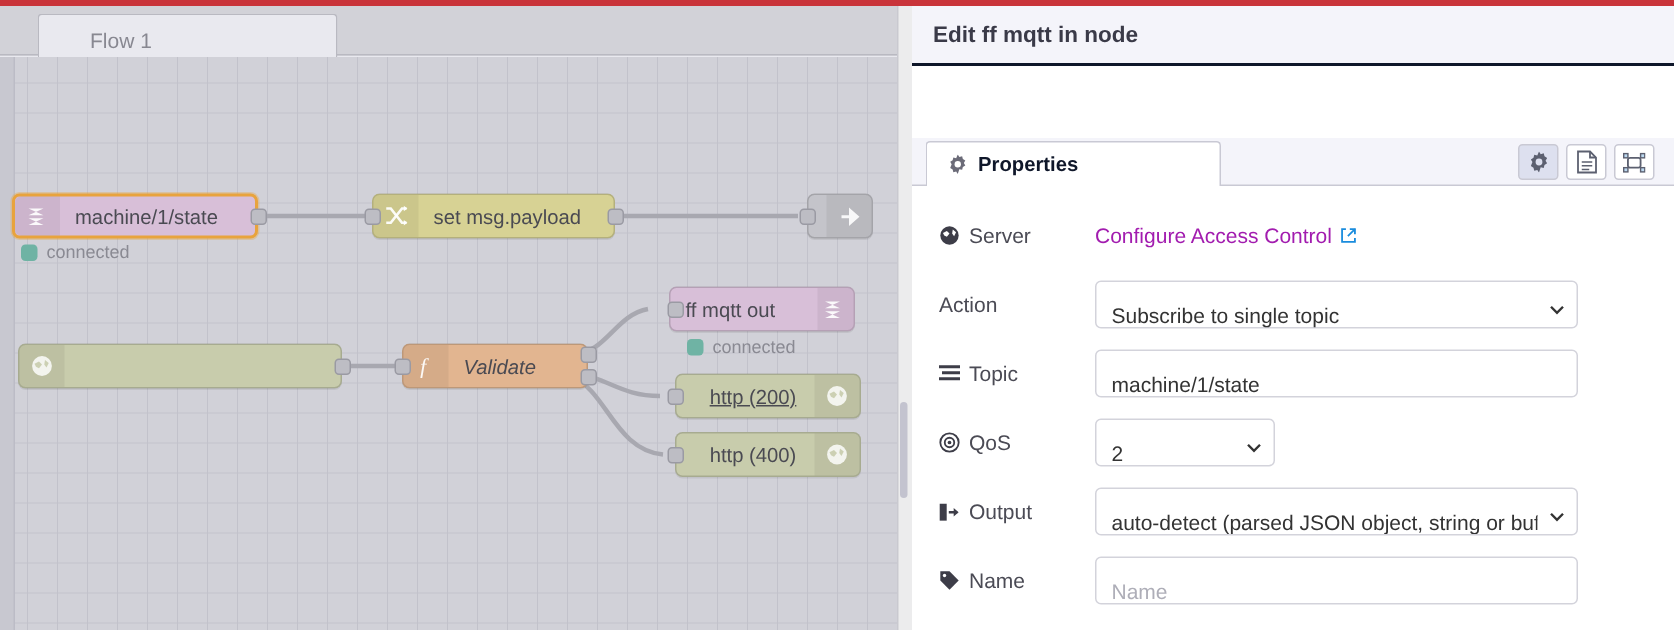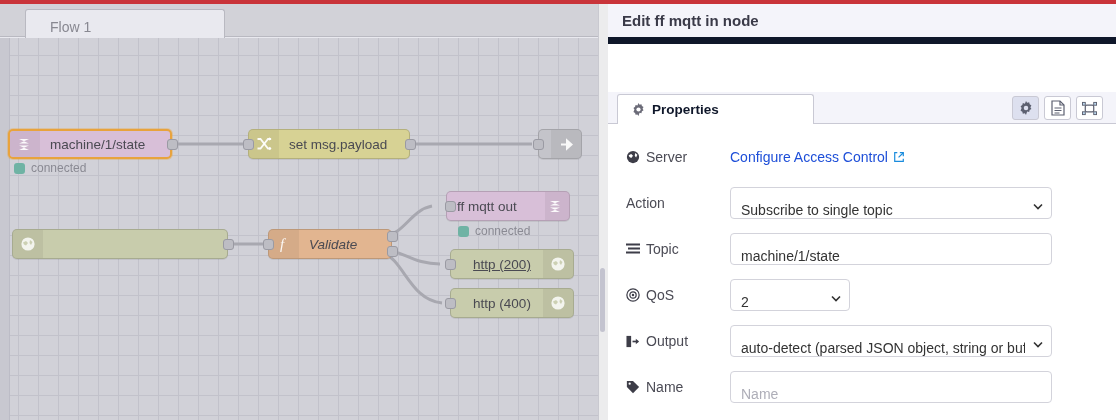--- a/index.html
+++ b/index.html
@@ -29,21 +29,21 @@
     border-bottom: 1px solid #b9b9c1;
   }
   .tab {
     position: absolute; left: 25px; top: 5px;
     width: 200px; height: 35px;
     background: #e9e9ef;
     border: 1px solid #b9b9c1;
     border-bottom: none;
     border-radius: 3px 3px 0 0;
     display: flex; align-items: center;
-    padding-left: 24px;
+    padding-left: 34px;
     font-size: 14px; color: #888891; font-weight: 500;
   }
   .canvas {
     position: absolute; left: 0; top: 34px; width: 598px; height: 382px;
     background-color: #d1d1d8;
     background-image:
       linear-gradient(to right, #c2c2cb 1px, transparent 1px),
       linear-gradient(to bottom, #c2c2cb 1px, transparent 1px);
     background-size: 20px 20px;
     background-position: -2px -3px;
@@ -107,21 +107,21 @@
     background: #c3c3cf;
   }
 
   
   .panel {
     position: absolute; left: 608px; top: 4px; width: 508px; height: 416px;
     background: #fff;
   }
   .panel-header {
     position: absolute; left: 0; top: 0; width: 508px; height: 40px;
-    background: #f4f4fa; border-bottom: 7px solid #0f172a;
+    background: #f4f4fa; border-bottom: 2px solid #0f172a;
     display: flex; align-items: center; padding-left: 14px;
     font-size: 15px; font-weight: bold; color: #3a3a48;
   }
   .panel-actions {
     position: absolute; left: 0; top: 40px; width: 508px; height: 48px;
     background: #f4f4fa; border-bottom: 1px solid #e3e3ea;
   }
   .btn {
     position: absolute; top: 8px; height: 32px;
     font-size: 14px; font-family: "Liberation Sans", sans-serif;
@@ -170,21 +170,21 @@
     font-family: "Liberation Sans", sans-serif;
   }
   .fld.placeholder { color: #aeaeb8; }
   .sel { position: relative; padding-right: 26px; }
   .sel .chev {
     position: absolute; right: 9px; top: 50%; transform: translateY(-50%);
     width: 9px; height: 9px;
   }
   .w-wide { width: 322px; }
   .w-small { width: 120px; }
-  .link { color: #1d4ed8; font-size: 14px; display: flex; align-items: center; gap: 5px; cursor: pointer; }
+  .link { color: #a21caf; font-size: 14px; display: flex; align-items: center; gap: 5px; cursor: pointer; }
 </style>
 </head>
 <body>
 
 <div id="app">
 
   <div class="topbar"></div>
 
   <div class="workspace">
 

